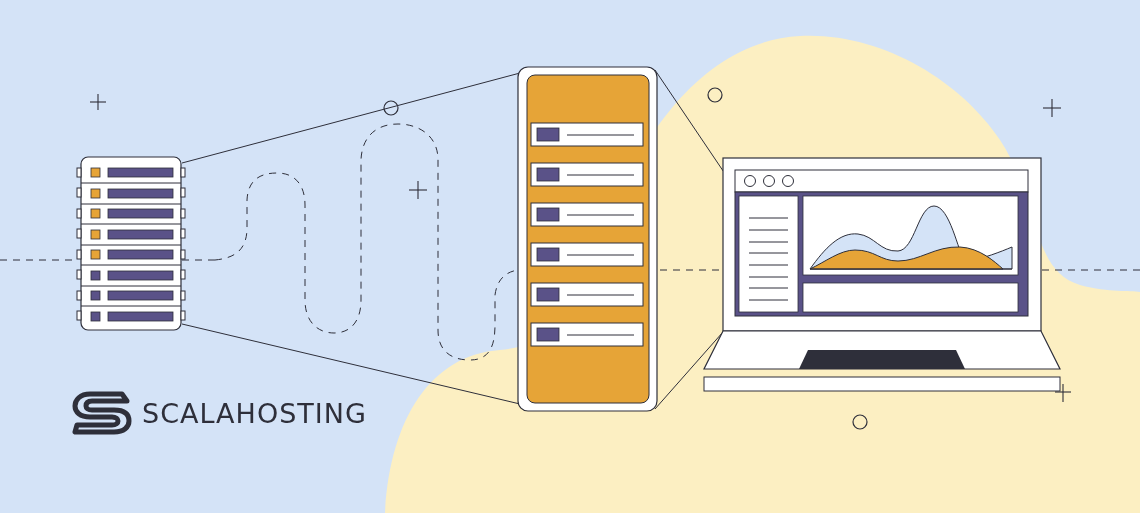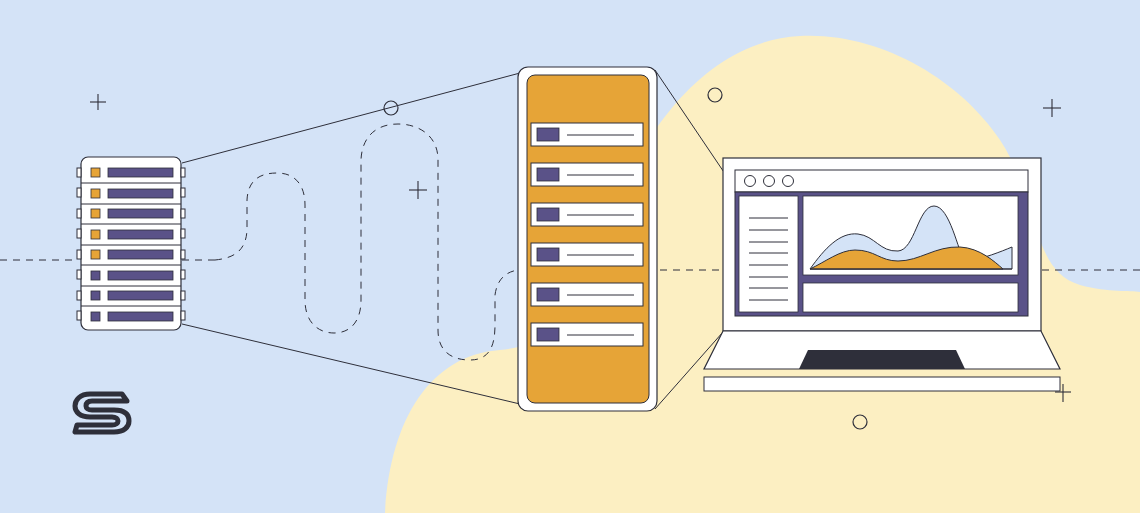--- a/index.html
+++ b/index.html
@@ -185,13 +185,14 @@
     <path d="M723,331 L1041,331 L1060,369 L704,369 Z" fill="#ffffff" stroke="#2e2f3a" stroke-width="1.2"></path>
     <path d="M808,350 L956,350 L965,369 L799,369 Z" fill="#2e2f3a"></path>
     <rect x="704" y="377" width="356" height="14" fill="#ffffff" stroke="#2e2f3a" stroke-width="1"></rect>
   </g>
 </svg>
 
 <div class="brand">
   <svg width="60" height="46" viewBox="0 0 60 46" xmlns="http://www.w3.org/2000/svg">
     <path d="M50,4 L18,4 C8,4 3,10 3,16 C3,22 8,27 18,27 L40,27 C44,27 46,29 46,31 C46,33 44,35 40,35 L5,35 L3,42 L42,42 C52,42 57,37 57,31 C57,24 52,20 42,20 L20,20 C16,20 14,18 14,16 C14,13 16,11 20,11 L55,11 Z" fill="none" stroke="#2e2f3a" stroke-width="5" stroke-linejoin="round"></path>
   </svg>
+  <span class="brand-name">SCALAHOSTING</span>
 </div>
 
 </body></html>

